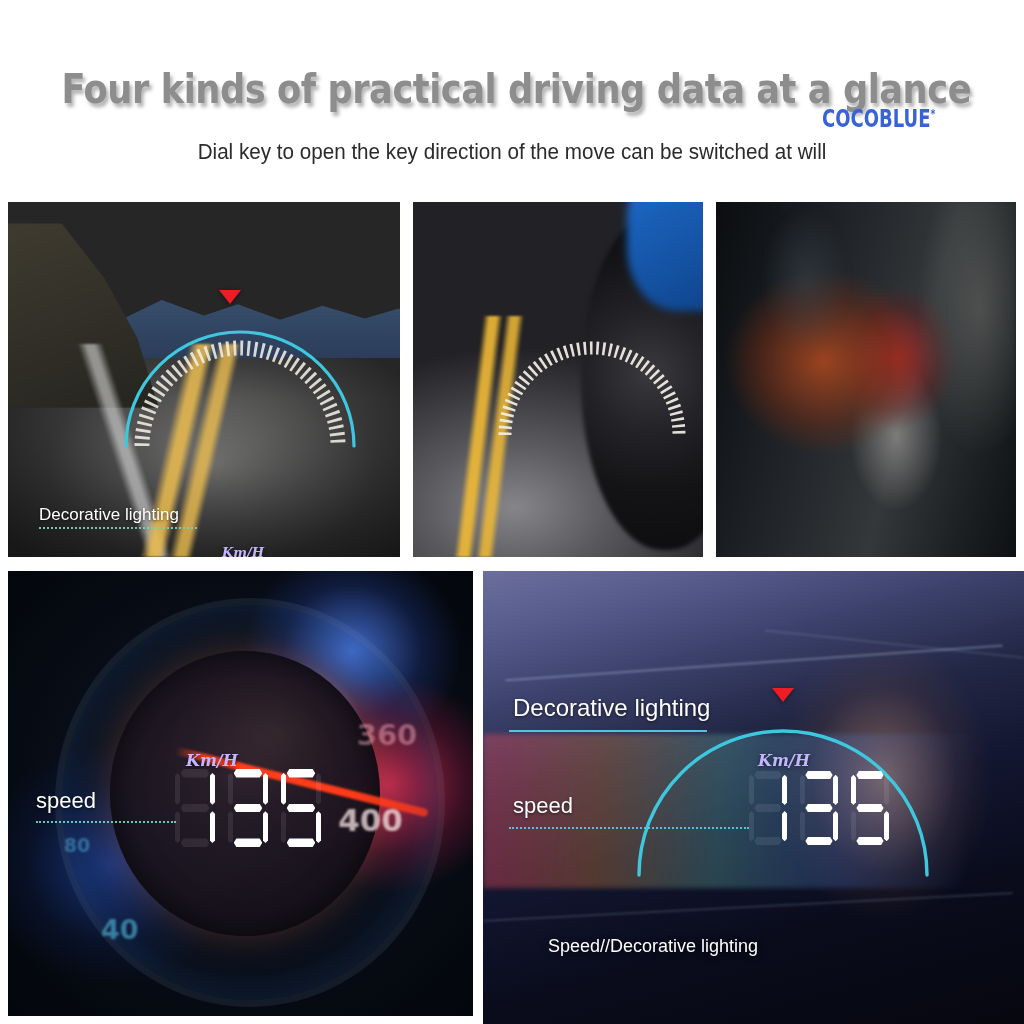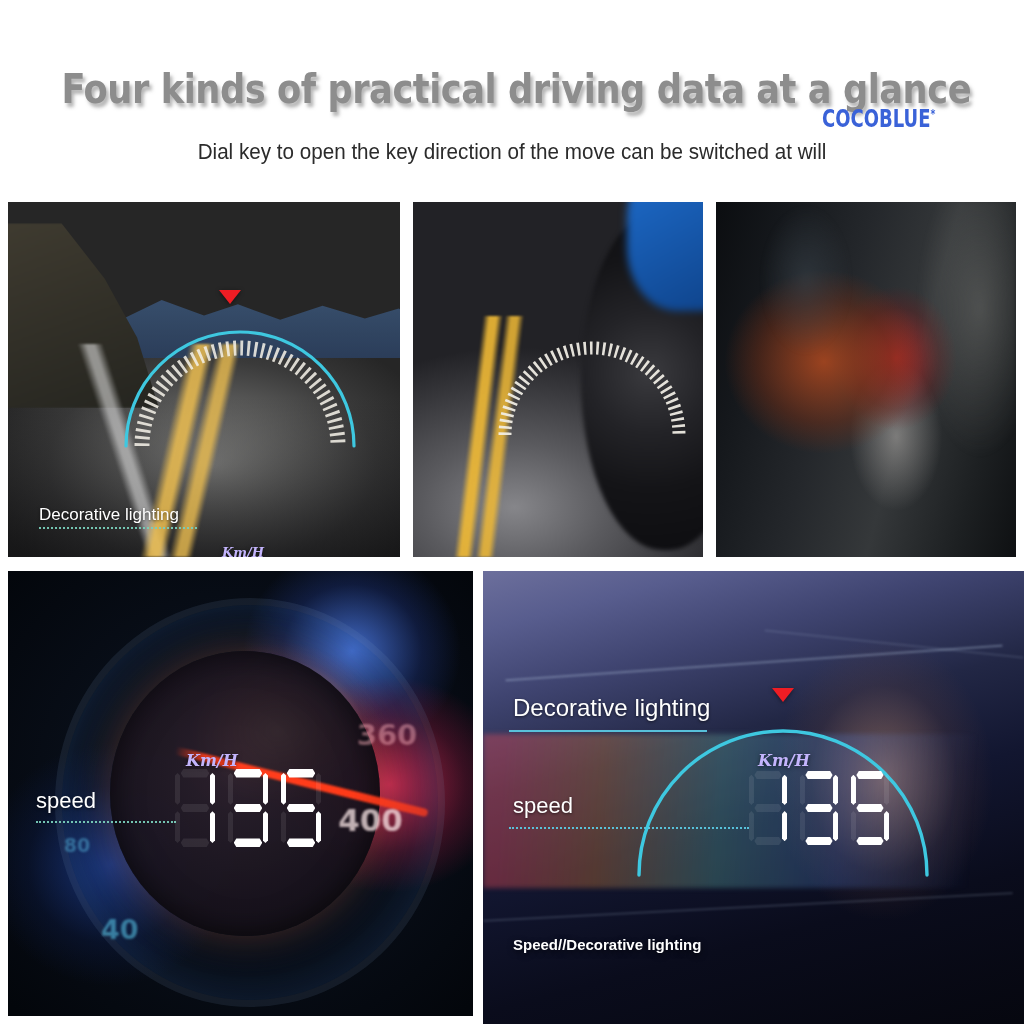--- a/index.html
+++ b/index.html
@@ -414,17 +414,17 @@
             <i class="s c"></i>
             <i class="s d"></i>
             <i class="s e off"></i>
             <i class="s f"></i>
             <i class="s g"></i>
           </span>
         </div>
     </div>
 
     <div class="caption" style="left:30px; top:353px;">
-      <span class="sub" style="font-size:15px; margin-top:12px; font-weight:700;">Speed//Decorative lighting</span>
+      <span class="sub" style="font-size:18px; margin-top:12px; font-weight:400;margin-left:35px;">Speed//Decorative lighting</span>
     </div>
   </div>
 
 </div>
 
 </body></html>

